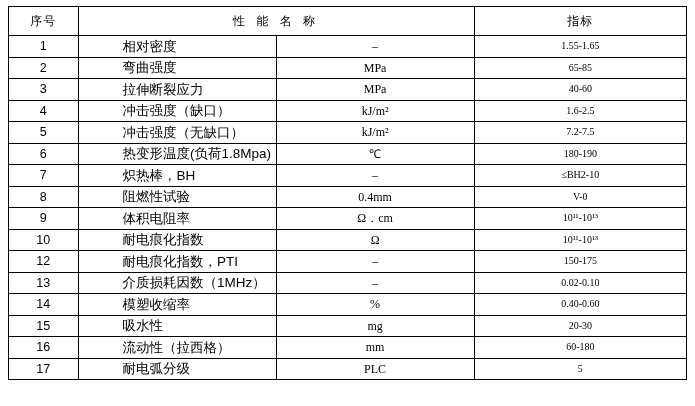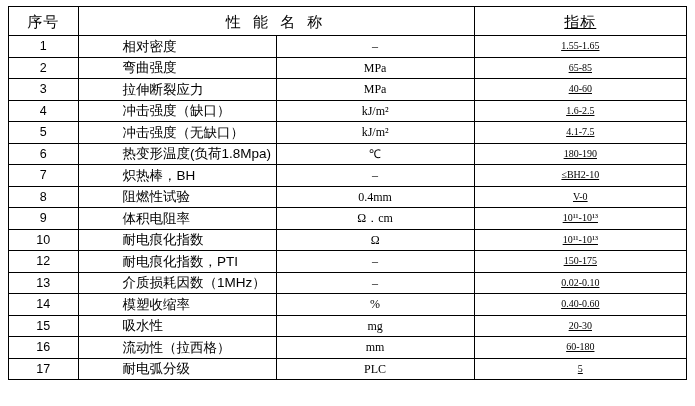--- a/index.html
+++ b/index.html
@@ -28,34 +28,34 @@
   table.spec td, table.spec th {
     border: 1px solid #000000;
     padding: 0;
     font-weight: normal;
     text-align: center;
     vertical-align: middle;
     line-height: 1;
   }
   thead td {
     height: 28px;
-    font-size: 15px;
+    font-size: 12px;
     letter-spacing: 1px;
   }
   thead td.c-name {
     letter-spacing: 4px;
   }
   tbody td {
     height: 20.5px;
     font-size: 13px;
   }
   td.c-no { width: 57px; }
   td.c-name { width: 329px; }
   td.c-unit { width: 117px; }
-  td.c-value { width: 176px; text-decoration: underline; }
+  td.c-value { width: 176px; }
 
   tbody td.c-no { font-size: 12.5px; }
   tbody td.c-name {
     text-align: left;
     padding-left: 44px;
     font-size: 13.5px;
   }
   tbody td.c-unit {
     font-size: 12px;
     font-family: "Liberation Serif", serif;
@@ -99,21 +99,21 @@
         <tr>
           <td class="c-no">4</td>
           <td class="c-name">冲击强度（缺口）</td>
           <td class="c-unit">kJ/m²</td>
           <td class="c-value">1.6-2.5</td>
         </tr>
         <tr>
           <td class="c-no">5</td>
           <td class="c-name">冲击强度（无缺口）</td>
           <td class="c-unit">kJ/m²</td>
-          <td class="c-value">4.1-7.5</td>
+          <td class="c-value">7.2-7.5</td>
         </tr>
         <tr>
           <td class="c-no">6</td>
           <td class="c-name">热变形温度(负荷1.8Mpa)</td>
           <td class="c-unit">℃</td>
           <td class="c-value">180-190</td>
         </tr>
         <tr>
           <td class="c-no">7</td>
           <td class="c-name">炽热棒，BH</td>

